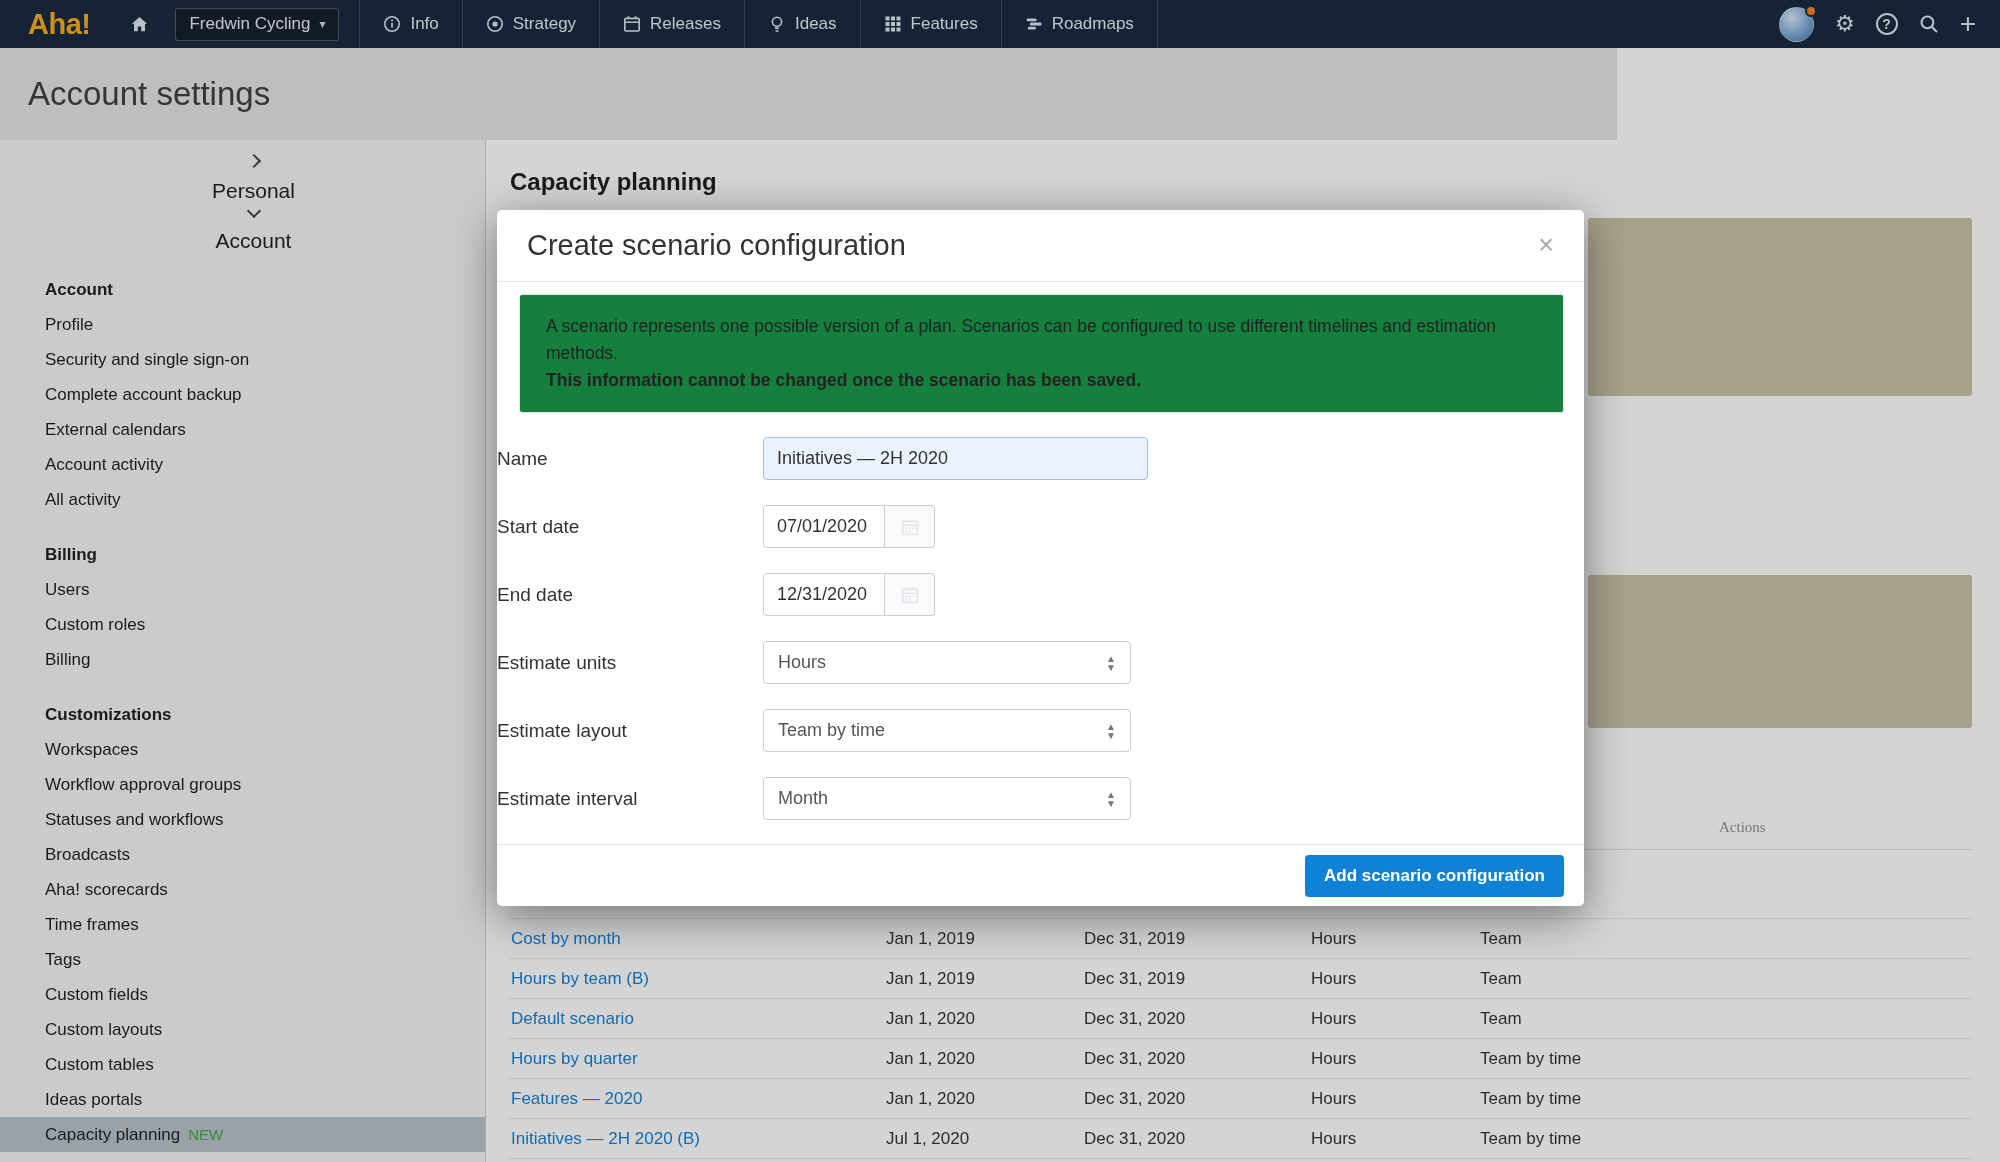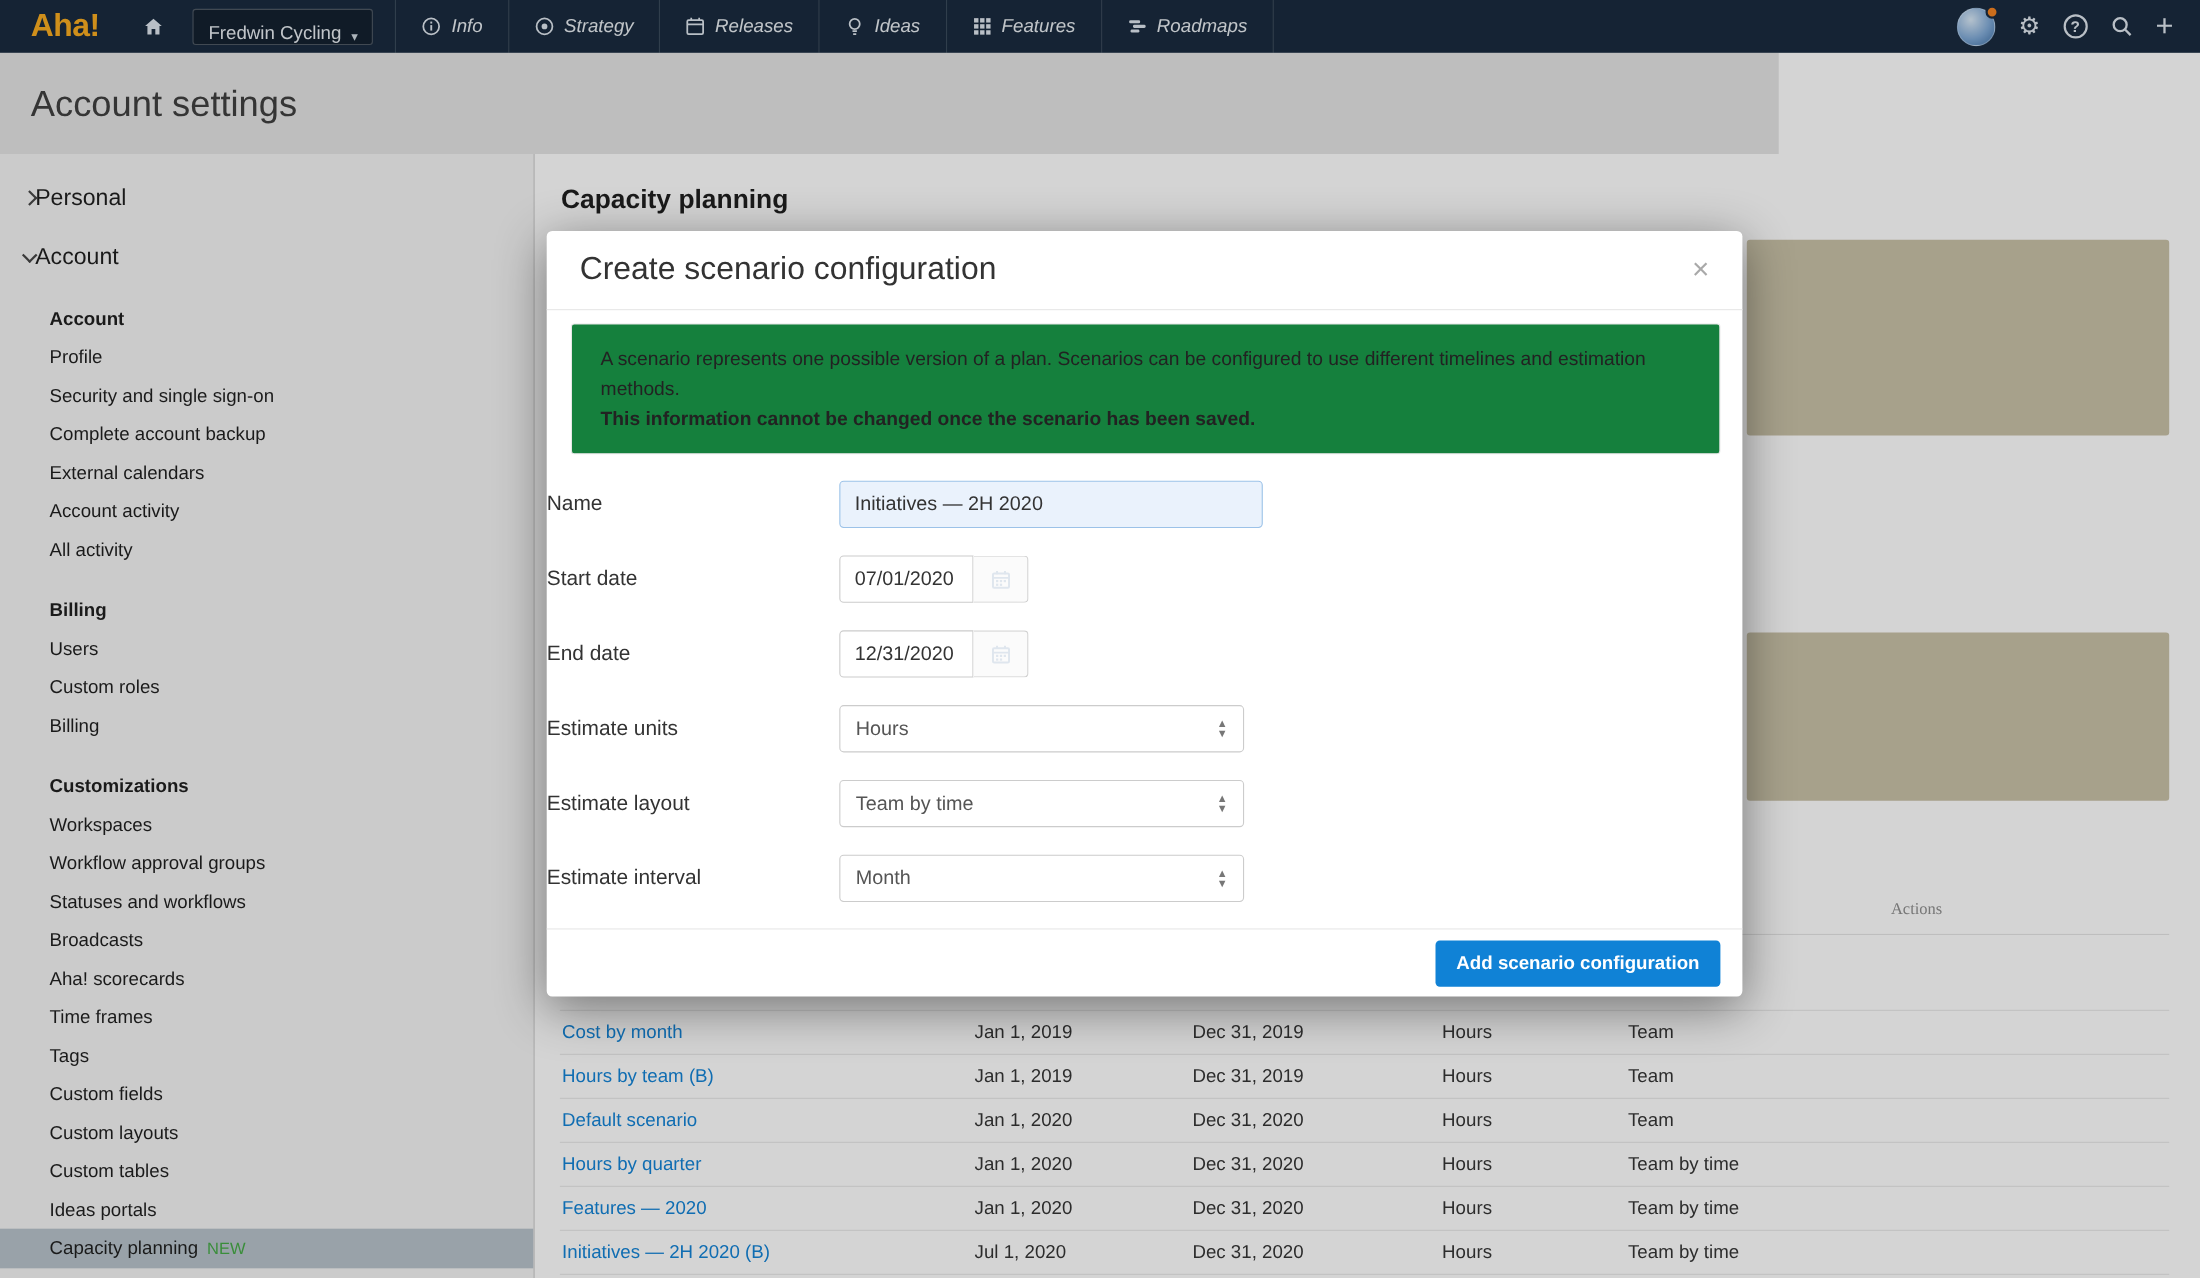--- a/index.html
+++ b/index.html
@@ -22,28 +22,28 @@
     margin-left: 28px; font-size: 29px; font-weight: 800; color: #f9ab1e;
     letter-spacing: -0.5px;
   }
   .nico { display: flex; align-items: center; justify-content: center; color: #dfe6ee; }
   .nico svg { display: block; }
   .home-wrap { margin-left: 40px; }
   .ws-btn {
     margin-left: 26px; height: 33px; padding: 0 13px;
     background: rgba(0,0,0,0.25); border: 1px solid rgba(255,255,255,0.25);
     border-radius: 3px; color: #e8edf2; font-size: 17px;
-    display: flex; align-items: flex-end; gap: 9px; font-family: inherit;
+    display: flex; align-items: center; gap: 9px; font-family: inherit;
   }
   .ws-btn .caret { font-size: 12px; color: #cfd8e0; }
   .nav-menu { display: flex; height: 48px; margin-left: 20px; }
   .nav-item {
     display: flex; align-items: center; gap: 9px; padding: 0 23px;
     border-right: 1px solid rgba(255,255,255,0.15);
-    color: #e8edf2; font-size: 17px; height: 48px; font-style: italic;
+    color: #e8edf2; font-size: 17px; height: 48px;
   }
   .nav-item:first-child { border-left: 1px solid rgba(255,255,255,0.15); }
   .nav-right { margin-left: auto; display: flex; align-items: center; gap: 21px; margin-right: 24px; }
   .avatar {
     position: relative; width: 35px; height: 35px; border-radius: 50%;
     background: radial-gradient(circle at 35% 30%, #d9e9f7, #7fa9d6 55%, #3c6ea5);
     border: 1px solid rgba(255,255,255,0.3);
   }
   .avatar-badge {
     position: absolute; top: -3px; right: -4px; width: 12px; height: 12px;
@@ -64,22 +64,22 @@
   }
   .page-title { margin-left: 28px; font-size: 33px; color: #3d3d3d; font-weight: 400; }
 
   
   .sidebar {
     position: absolute; top: 140px; left: 0; width: 486px; bottom: 0;
     background: #f4f4f4; border-right: 1px solid #cfcfcf;
     padding-top: 16px; z-index: 1; overflow: hidden;
   }
   .sb-section {
-    height: 48px; display: flex; align-items: center; padding-left: 22px; 
-    font-size: 21px; color: #1d1d1d;
+    height: 48px; display: flex; align-items: center; padding-left: 22px; gap: 13px;
+    font-size: 21px; color: #1d1d1d; flex-direction: column;
   }
   .sb-section + .sb-section { margin-top: 6px; }
   .chev { width: 10px; height: 10px; border-right: 2px solid #444; border-bottom: 2px solid #444; flex: 0 0 auto; }
   .chev-r { transform: rotate(-45deg); }
   .chev-d { transform: rotate(45deg); margin-top: -4px; }
   .sb-group-header {
     margin-top: 20px; line-height: 35px; padding-left: 45px;
     font-size: 17px; font-weight: 700; color: #1d1d1d;
   }
   .sb-group-header.first { margin-top: 14px; }

